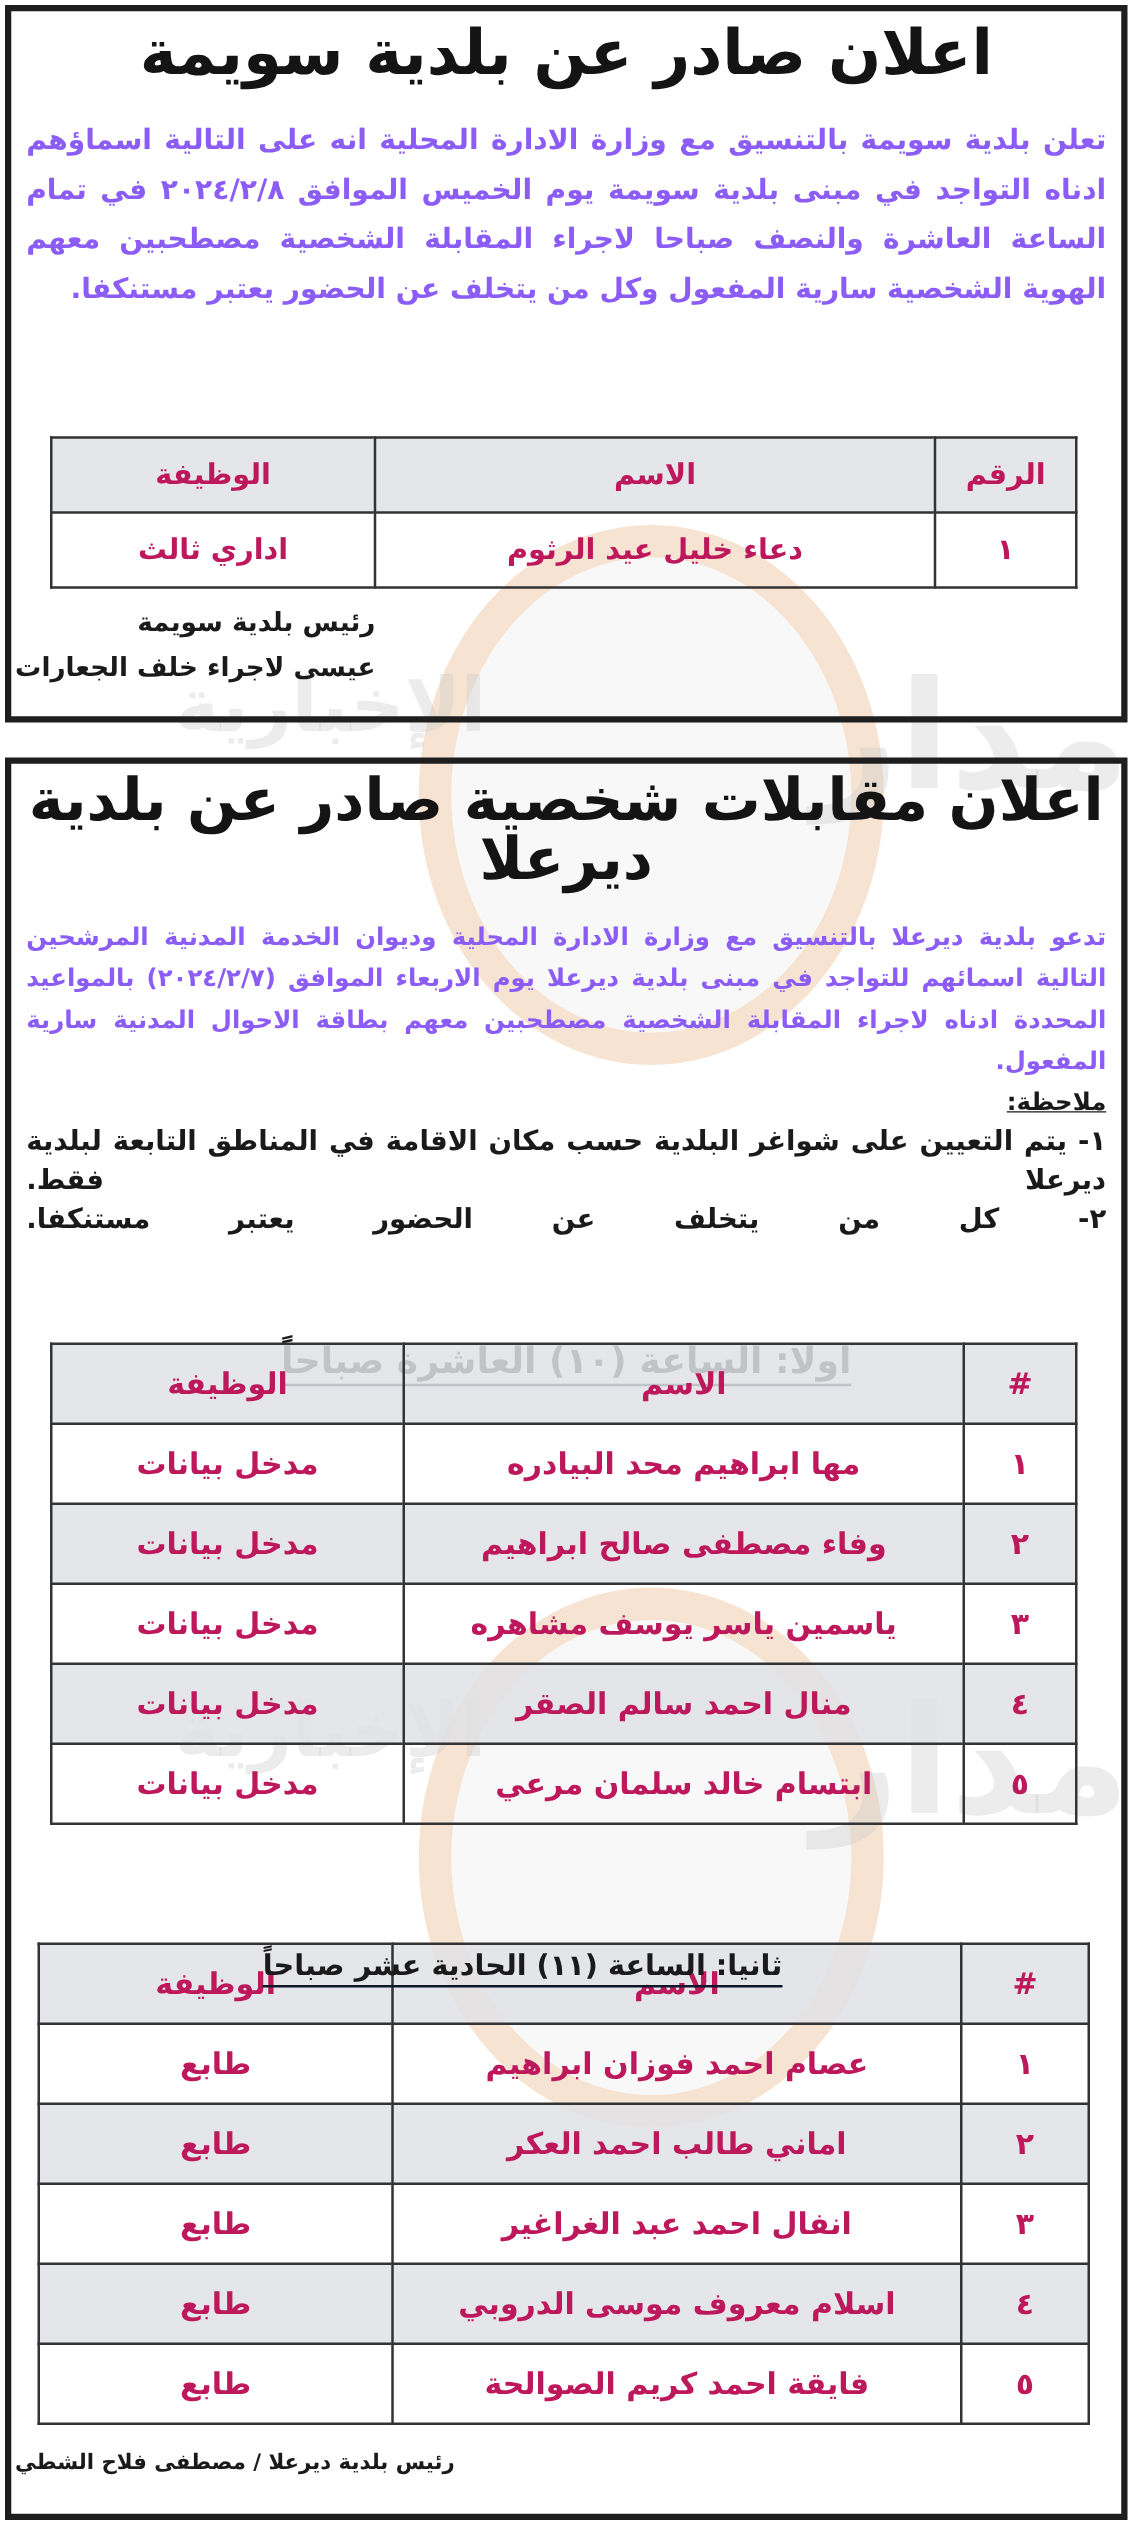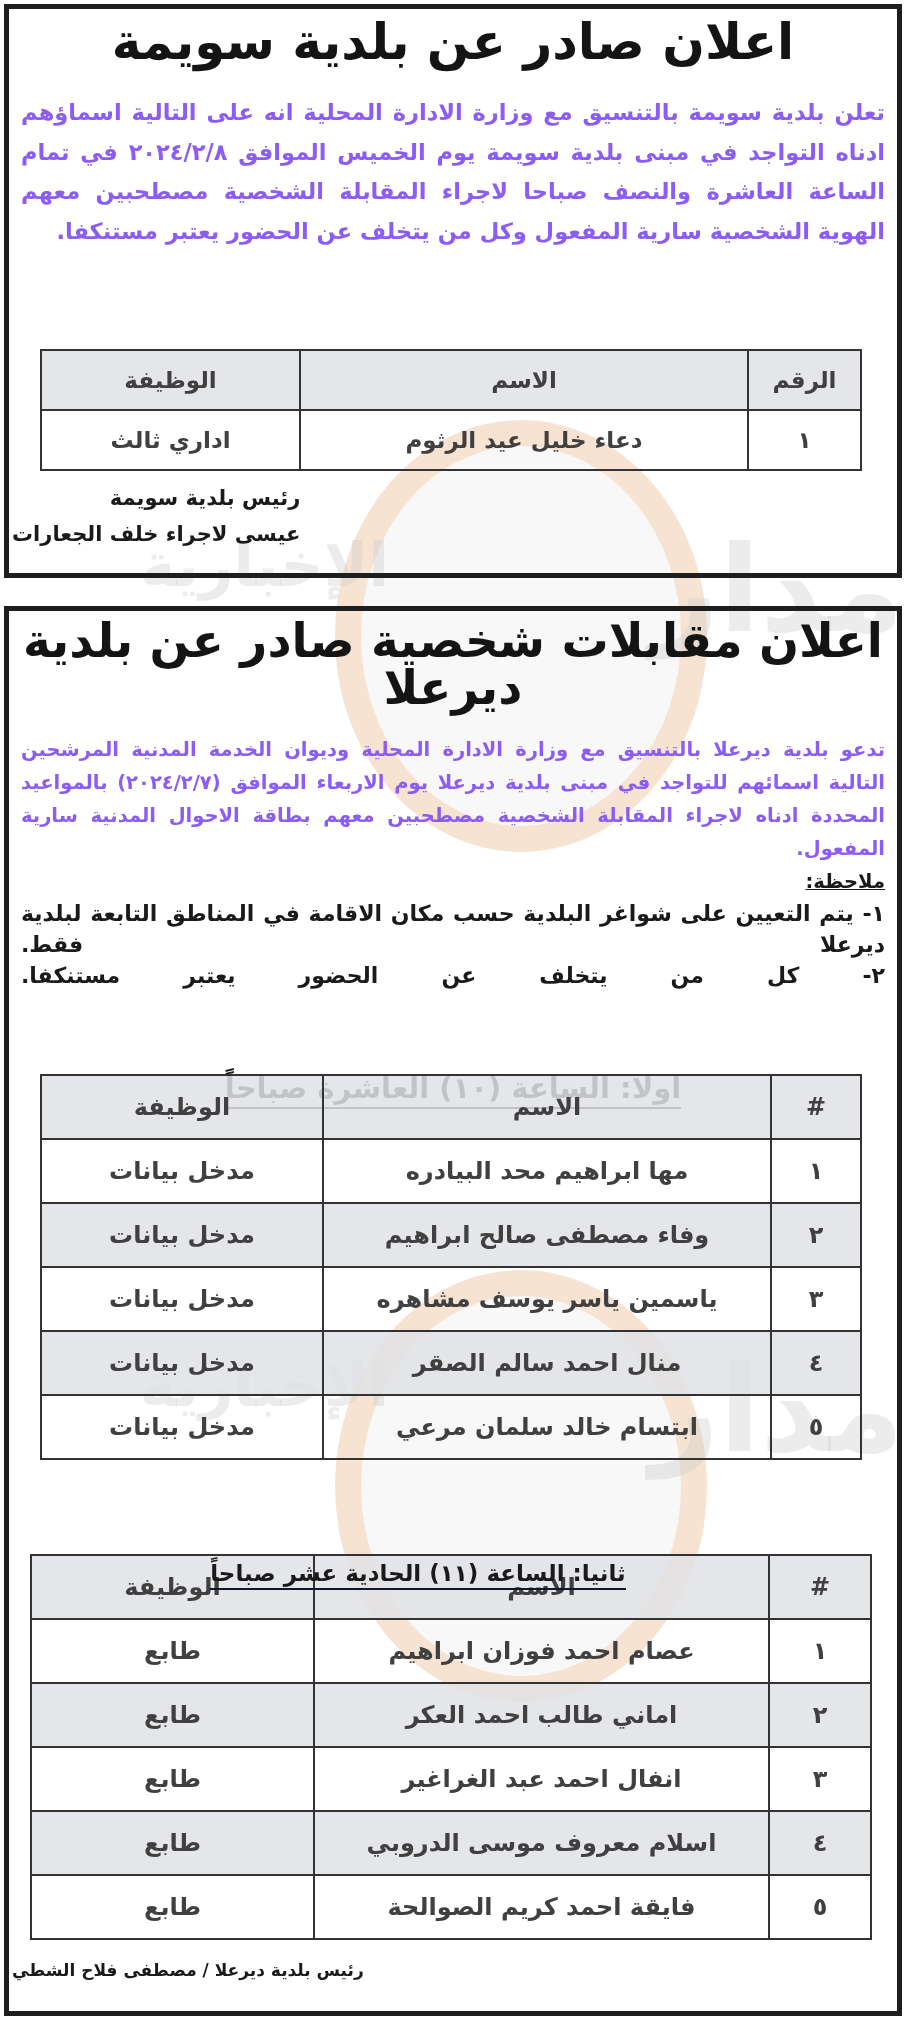--- a/index.html
+++ b/index.html
@@ -115,21 +115,21 @@
       position: absolute;
       z-index: 1;
       direction: rtl;
       font-weight: bold;
     }
     table.grid td, table.grid th {
       border: 2px solid #333;
       text-align: center;
       vertical-align: middle;
       padding: 0;
-      color: #404040;
+      color: #be185d;
     }
     table.grid th { background: rgba(225, 226, 229, 0.85); }
     table.grid tr.shaded td { background: rgba(225, 226, 229, 0.85); }
 
     .t1 { left: 40px; top: 349px; width: 822px; font-size: 23px; }
     .t1 th { height: 58px; }
     .t1 td { height: 58px; }
 
     .t2 { left: 40px; top: 1074px; width: 822px; font-size: 24px; }
     .t2 th { height: 62px; }

